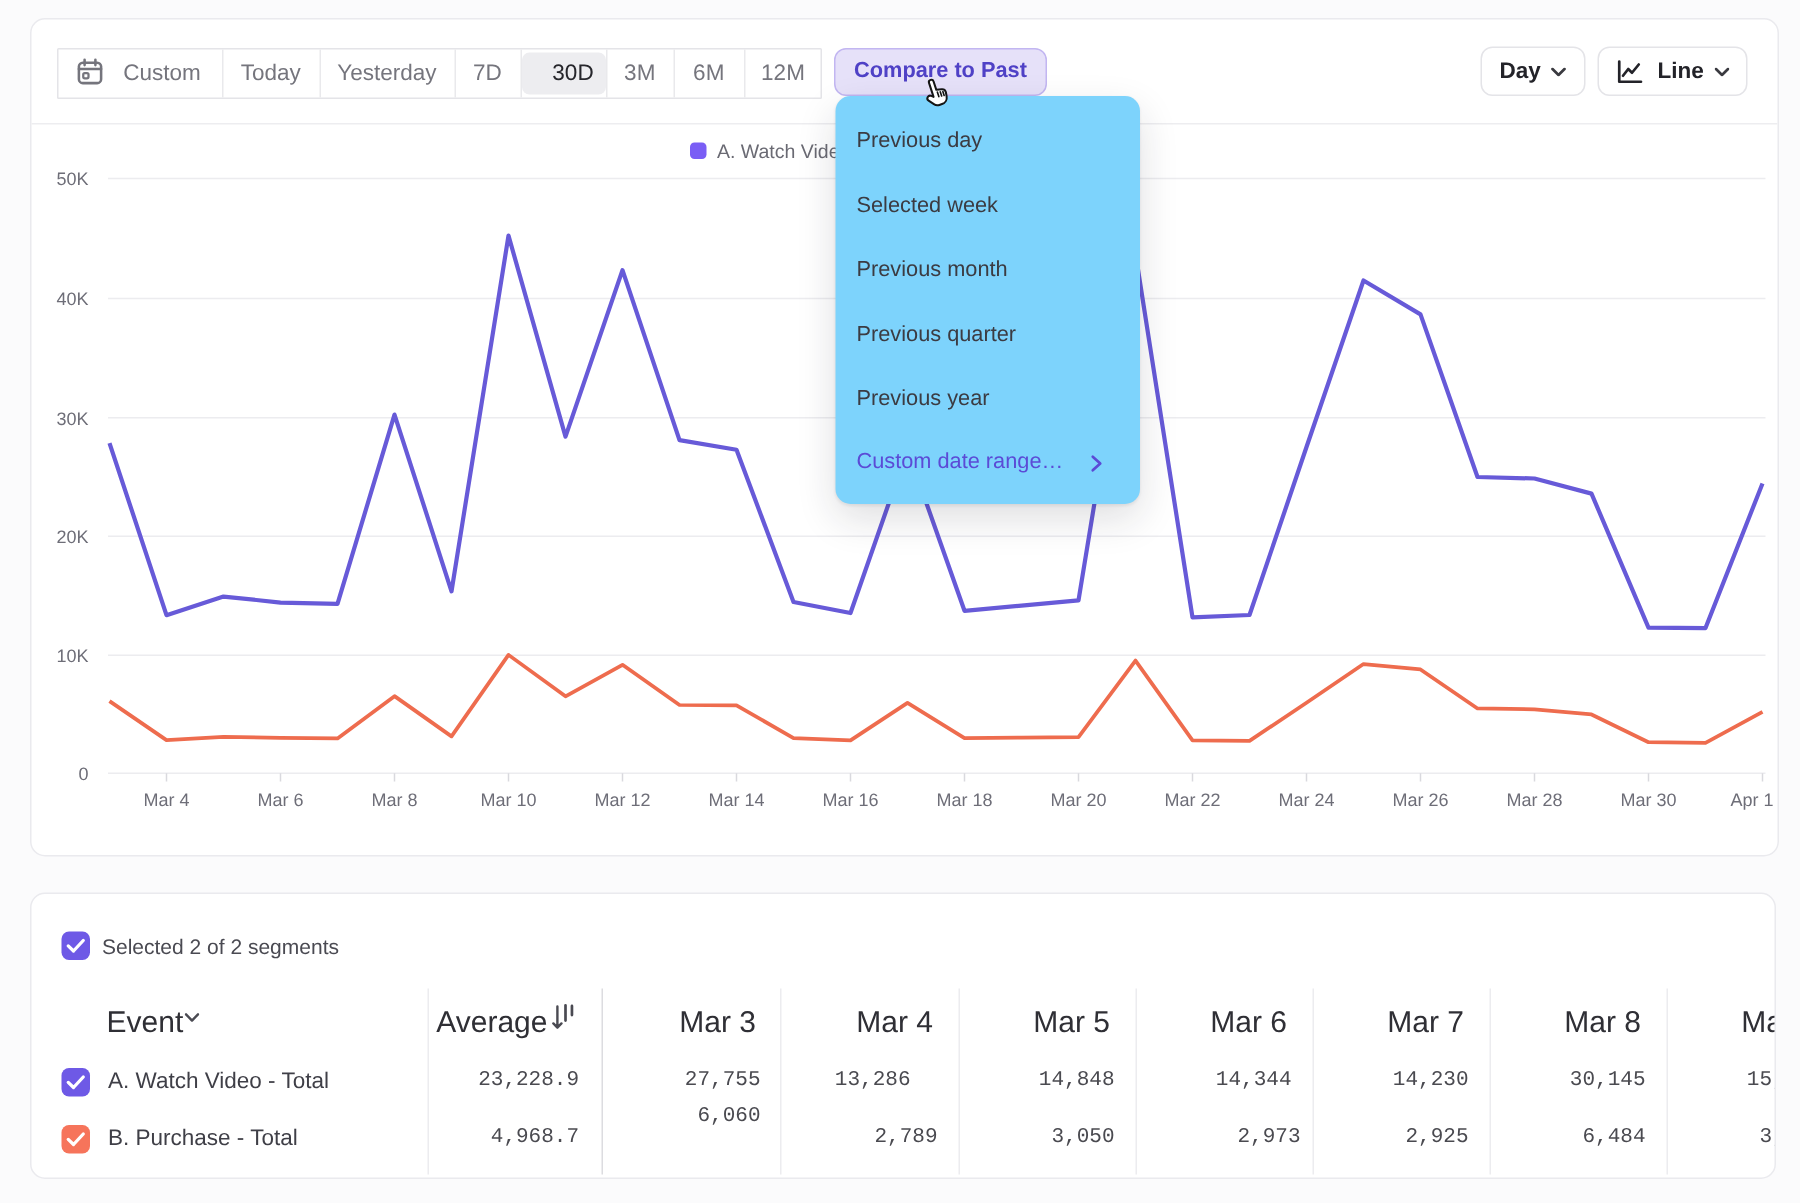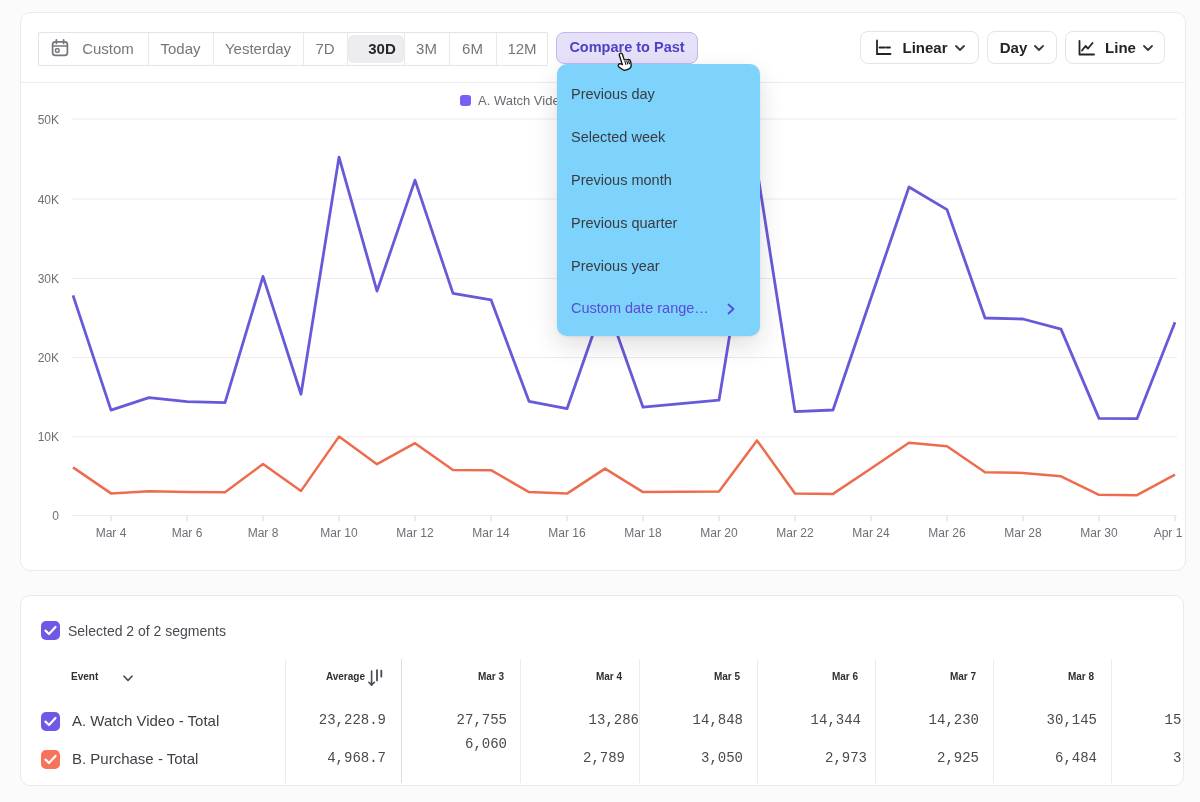--- a/index.html
+++ b/index.html
@@ -14,21 +14,21 @@
   .selbg { position:absolute; background:#ededf0; border-radius:5px; }
   .btn { position:absolute; background:#fff; border:1px solid #e4e4e8; border-radius:8px; display:flex; align-items:center; justify-content:center; color:#232329; font-size:15px; font-weight:700; }
   #cmp { position:absolute; left:535px; top:19px; width:142px; height:32px; background:#e6e1f9; border:1.5px solid #c2b6f1; border-radius:8px; color:#4f41c6; font-size:14.5px; font-weight:700; text-align:center; line-height:29px; }
   #tooldiv { position:absolute; left:0px; top:69px; width:1164px; height:1px; background:#ededf0; }
   #legend { position:absolute; left:439px; top:77px; height:20px; display:flex; align-items:center; }
   #legend .sq { width:11px; height:11px; border-radius:3px; background:#7a5ef5; margin-right:7px; }
   #legend .t { font-size:13px; color:#6a6a73; }
   #dropdown { position:absolute; left:557px; top:64px; width:203px; height:272px; background:#7dd3fc; border-radius:10px; box-shadow:0 1px 2px rgba(30,30,40,.08), 0 10px 26px rgba(30,30,40,.14); z-index:20; }
   #dropdown .it { position:absolute; left:14px; font-size:14.5px; color:#3b3b42; }
   #cursor { position:absolute; left:611px; top:50px; z-index:30; }
-  .hdr { position:absolute; font-size:10px; font-weight:700; color:#2f2f35; }
+  .hdr { position:absolute; font-size:20px; font-weight:400; color:#2f2f35; }
   .num { position:absolute; font-family:"Liberation Mono",monospace; font-size:14px; color:#4a4a50; text-align:right; width:130px; }
   .vdiv { position:absolute; width:1px; top:63px; height:124px; background:#ececef; }
   .rowlbl { position:absolute; font-size:15px; color:#3f3f47; }
   .cb { position:absolute; width:19px; height:19px; border-radius:5px; }
   #search { position:absolute; left:970px; top:18px; width:179px; height:32px; background:#f1f1f4; border-radius:8px; }
   #search .ph { position:absolute; left:40px; top:8px; font-size:14px; color:#9a9aa2; }
 </style>
 </head>
 <body>
 <div class="card" id="card1">
@@ -36,42 +36,33 @@
     <svg class="abs" style="left:11px;top:5px" width="20" height="20" viewBox="0 0 20 20" fill="none" stroke="#75757d" stroke-width="1.7" stroke-linecap="round">
       <rect x="2.6" y="3.8" width="14.8" height="13.6" rx="2.6"></rect>
       <path d="M2.6 8 H17.4 M6.4 1.8 V5.4 M13.6 1.8 V5.4"></path>
       <rect x="5.5" y="10.7" width="3.5" height="3.5" rx="1" stroke-width="1.5"></rect>
     </svg>
     <span class="lbl" style="left:35px;width:68px;">Custom</span>
     <span class="lbl" style="left:109px;width:65px;">Today</span>
     <span class="lbl" style="left:174px;width:90px;">Yesterday</span>
     <span class="lbl" style="left:264px;width:44px;">7D</span>
     <span class="selbg" style="left:309px;top:2px;width:56px;height:28px;"></span>
-    <span class="lbl" style="left:309px;width:68px;color:#26262b;font-weight:700;">30D</span>
+    <span class="lbl" style="left:309px;width:68px;color:#26262b;font-weight:400;">30D</span>
     <span class="lbl" style="left:365px;width:45px;">3M</span>
     <span class="lbl" style="left:410px;width:47px;">6M</span>
     <span class="lbl" style="left:457px;width:52px;">12M</span>
     <span class="div" style="left:109px"></span>
     <span class="div" style="left:174px"></span>
     <span class="div" style="left:264px"></span>
     <span class="div" style="left:308px"></span>
     <span class="div" style="left:365px"></span>
     <span class="div" style="left:410px"></span>
     <span class="div" style="left:457px"></span>
   </div>
   <div id="cmp">Compare to Past</div>
-  <div class="btn" style="left:839px;top:18px;width:119px;height:33px;">
-    <svg width="19" height="18" viewBox="0 0 19 18" fill="none" stroke="#232329" stroke-width="1.8" stroke-linecap="round">
-        <path d="M3 1.5 V15 H16.5 M5.5 8.5 H10.6 M12.3 8.5 H16"></path>
-      </svg>
-    <span style="margin:0 7px 0 9px;">Linear</span>
-    <svg width="10" height="6" viewBox="0 0 10 6" fill="none" stroke="#3a3a40" stroke-width="1.8" stroke-linecap="round" stroke-linejoin="round">
-        <path d="M1 1 L5 5 L9 1"></path>
-      </svg>
-  </div>
   <div class="btn" style="left:966px;top:18px;width:70px;height:33px;">
     <span style="margin:0 7px 0 0;">Day</span>
     <svg width="10" height="6" viewBox="0 0 10 6" fill="none" stroke="#3a3a40" stroke-width="1.8" stroke-linecap="round" stroke-linejoin="round">
         <path d="M1 1 L5 5 L9 1"></path>
       </svg>
   </div>
   <div class="btn" style="left:1044px;top:18px;width:100px;height:33px;">
     <svg width="19" height="18" viewBox="0 0 19 18" fill="none" stroke="#232329" stroke-width="1.8" stroke-linecap="round" stroke-linejoin="round">
         <path d="M2.5 2 V15.5 H17"></path>
         <path d="M5 11.5 L8.5 7 L11 9.5 L15.5 4"></path>
@@ -177,21 +168,21 @@
   <div class="vdiv" style="left:1090px;"></div>
 
   <div class="cb" style="left:20px;top:116px;background:#6e59e6;">
     <svg width="19" height="19" viewBox="0 0 19 19" fill="none" stroke="#fff" stroke-width="2.2" stroke-linecap="round" stroke-linejoin="round">
         <path d="M4.5 9.6 L8 13 L14.5 6"></path>
       </svg>
   </div>
   <div class="rowlbl" style="left:51px;top:116px;">A. Watch Video - Total</div>
   <div class="num" style="left:235px;top:116px;">23,228.9</div>
   <div class="num" style="left:356px;top:116px;">27,755</div>
-  <div class="num" style="left:488px;top:116px;">13,286</div>
+  <div class="num" style="left:456px;top:116px;">13,286</div>
   <div class="num" style="left:592px;top:116px;">14,848</div>
   <div class="num" style="left:710px;top:116px;">14,344</div>
   <div class="num" style="left:828px;top:116px;">14,230</div>
   <div class="num" style="left:946px;top:116px;">30,145</div>
   <div class="num" style="left:1064px;top:116px;">15,384</div>
 
   <div class="cb" style="left:20px;top:154px;background:#f6745b;">
     <svg width="19" height="19" viewBox="0 0 19 19" fill="none" stroke="#fff" stroke-width="2.2" stroke-linecap="round" stroke-linejoin="round">
         <path d="M4.5 9.6 L8 13 L14.5 6"></path>
       </svg>

